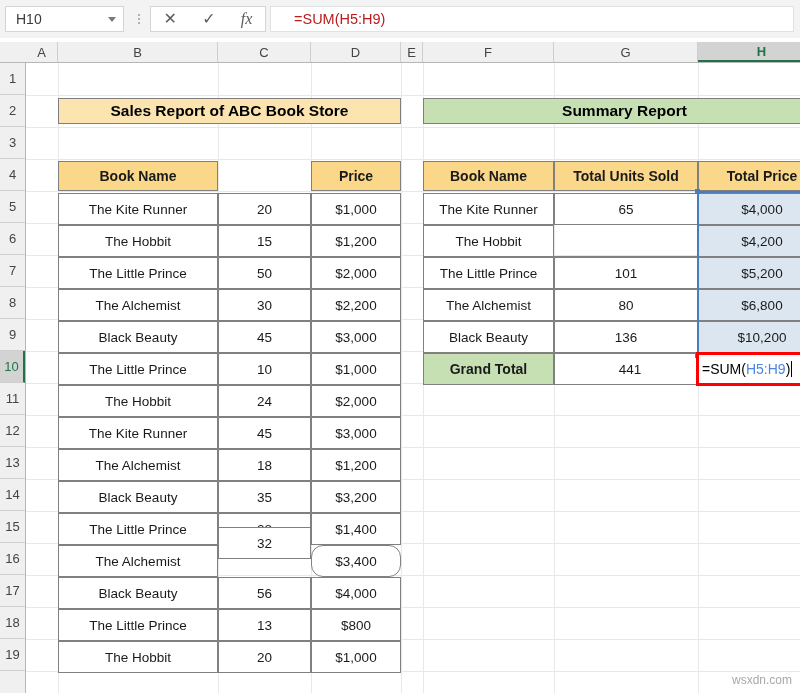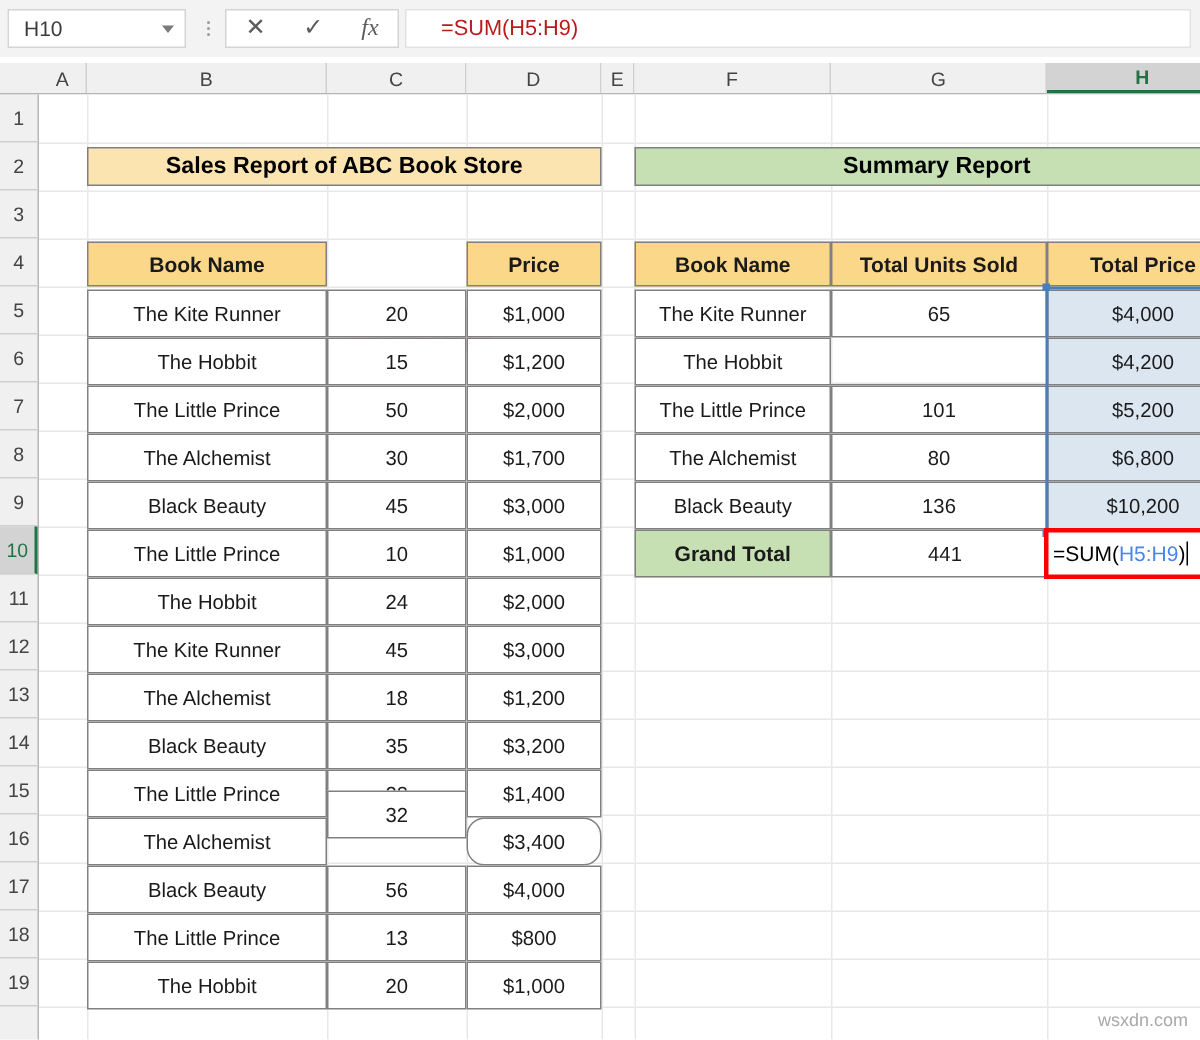--- a/index.html
+++ b/index.html
@@ -218,21 +218,21 @@
     <div class="data-cell" style="left: 192px; top: 130px; width: 93px; height: 32px; background: rgb(255, 255, 255);">20</div>
     <div class="data-cell" style="left: 285px; top: 130px; width: 90px; height: 32px; background: rgb(255, 255, 255);">$1,000</div>
     <div class="data-cell" style="left: 32px; top: 162px; width: 160px; height: 32px; background: rgb(255, 255, 255);">The Hobbit</div>
     <div class="data-cell" style="left: 192px; top: 162px; width: 93px; height: 32px; background: rgb(255, 255, 255);">15</div>
     <div class="data-cell" style="left: 285px; top: 162px; width: 90px; height: 32px; background: rgb(255, 255, 255);">$1,200</div>
     <div class="data-cell" style="left: 32px; top: 194px; width: 160px; height: 32px; background: rgb(255, 255, 255);">The Little Prince</div>
     <div class="data-cell" style="left: 192px; top: 194px; width: 93px; height: 32px; background: rgb(255, 255, 255);">50</div>
     <div class="data-cell" style="left: 285px; top: 194px; width: 90px; height: 32px; background: rgb(255, 255, 255);">$2,000</div>
     <div class="data-cell" style="left: 32px; top: 226px; width: 160px; height: 32px; background: rgb(255, 255, 255);">The Alchemist</div>
     <div class="data-cell" style="left: 192px; top: 226px; width: 93px; height: 32px; background: rgb(255, 255, 255);">30</div>
-    <div class="data-cell" style="left: 285px; top: 226px; width: 90px; height: 32px; background: rgb(255, 255, 255);">$1,700</div>
+    <div class="data-cell" style="left: 285px; top: 226px; width: 90px; height: 32px; background: rgb(255, 255, 255);">$2,200</div>
     <div class="data-cell" style="left: 32px; top: 258px; width: 160px; height: 32px; background: rgb(255, 255, 255);">Black Beauty</div>
     <div class="data-cell" style="left: 192px; top: 258px; width: 93px; height: 32px; background: rgb(255, 255, 255);">45</div>
     <div class="data-cell" style="left: 285px; top: 258px; width: 90px; height: 32px; background: rgb(255, 255, 255);">$3,000</div>
     <div class="data-cell" style="left: 32px; top: 290px; width: 160px; height: 32px; background: rgb(255, 255, 255);">The Little Prince</div>
     <div class="data-cell" style="left: 192px; top: 290px; width: 93px; height: 32px; background: rgb(255, 255, 255);">10</div>
     <div class="data-cell" style="left: 285px; top: 290px; width: 90px; height: 32px; background: rgb(255, 255, 255);">$1,000</div>
     <div class="data-cell" style="left: 32px; top: 322px; width: 160px; height: 32px; background: rgb(255, 255, 255);">The Hobbit</div>
     <div class="data-cell" style="left: 192px; top: 322px; width: 93px; height: 32px; background: rgb(255, 255, 255);">24</div>
     <div class="data-cell" style="left: 285px; top: 322px; width: 90px; height: 32px; background: rgb(255, 255, 255);">$2,000</div>
     <div class="data-cell" style="left: 32px; top: 354px; width: 160px; height: 32px; background: rgb(255, 255, 255);">The Kite Runner</div>

